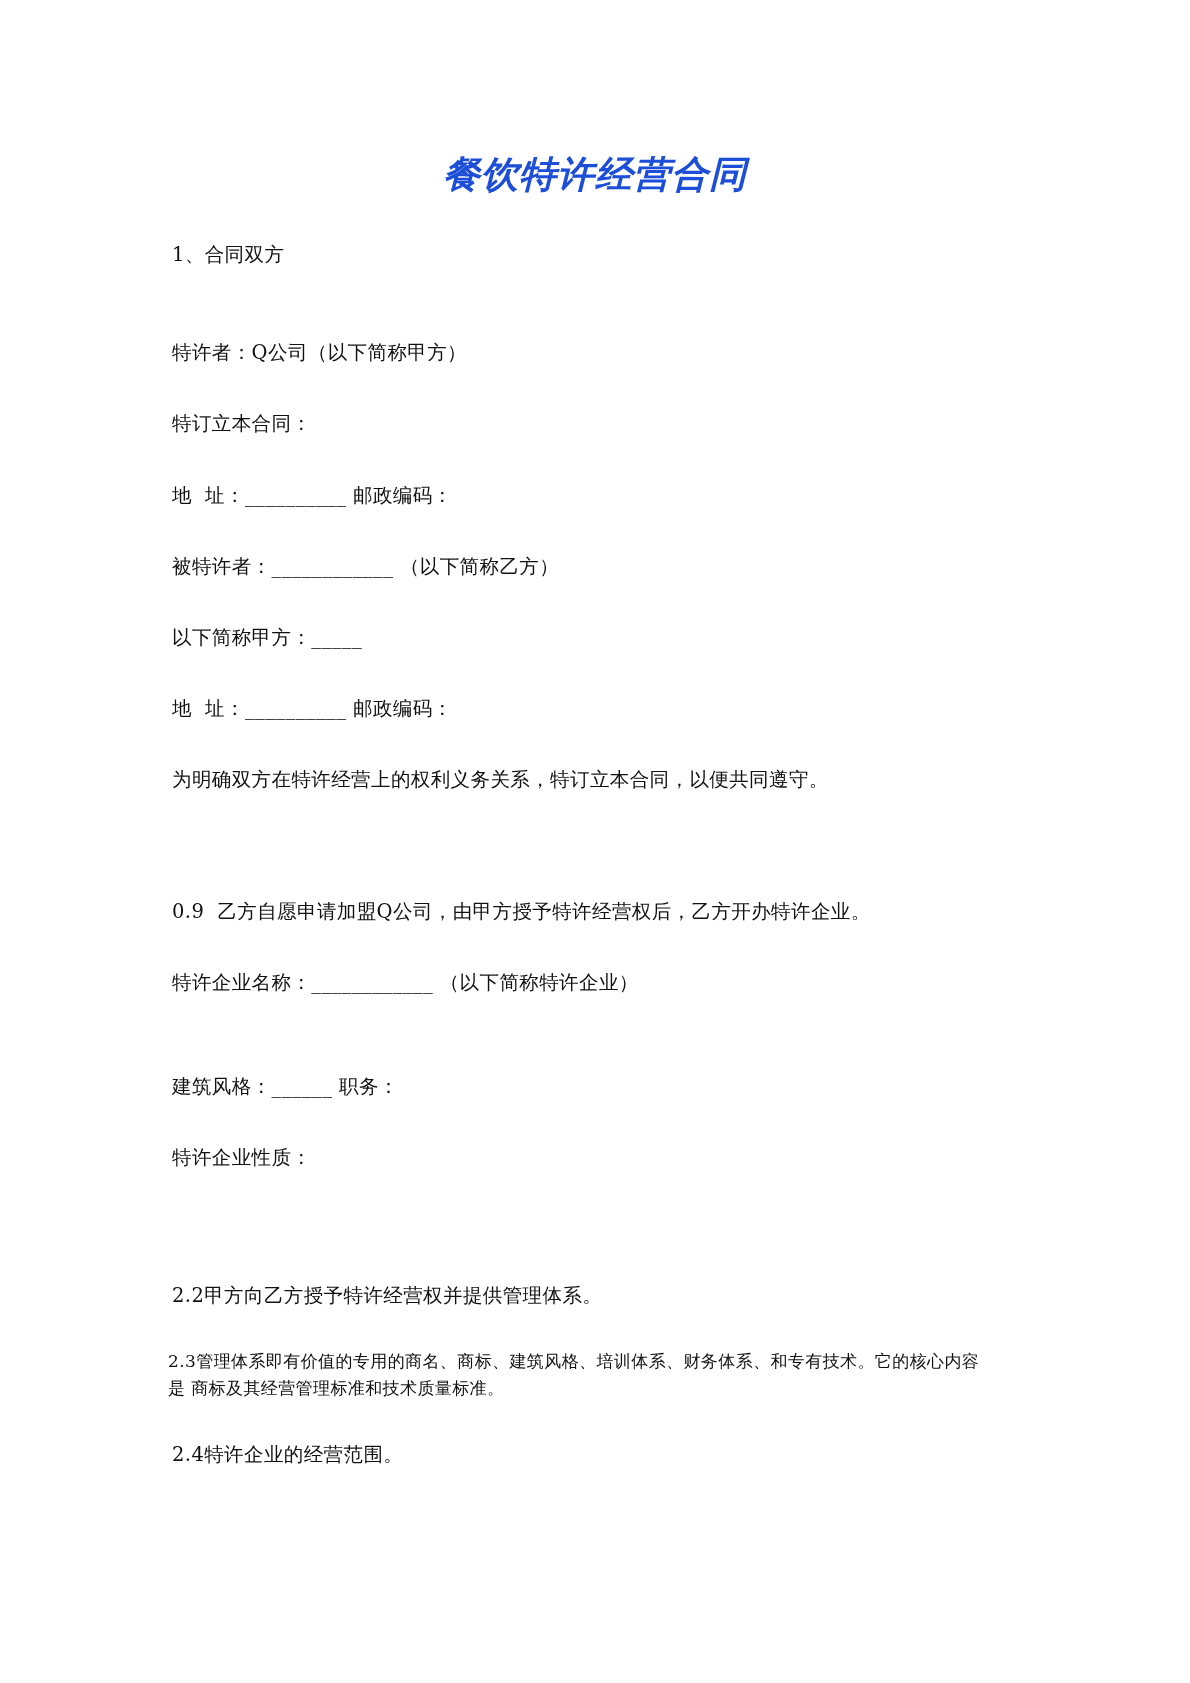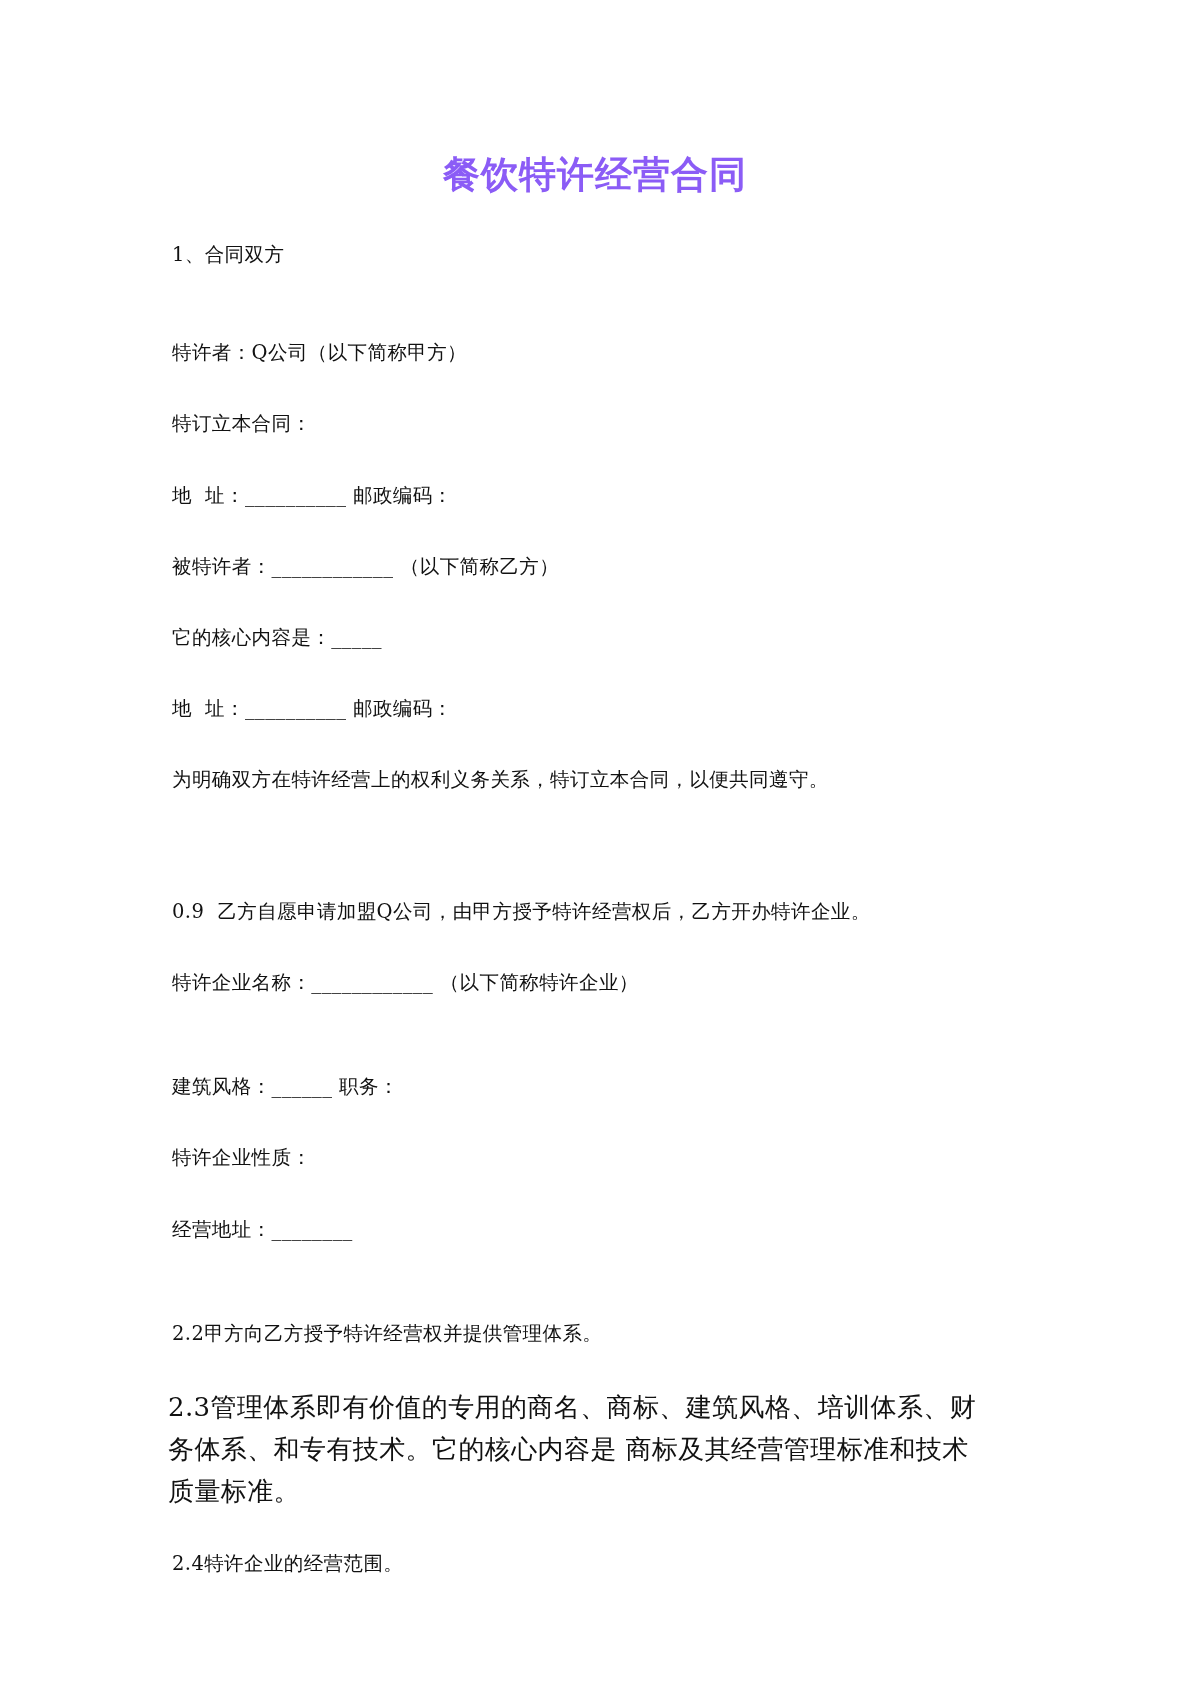--- a/index.html
+++ b/index.html
@@ -24,40 +24,41 @@
   }
   .doc-title {
     text-align: center;
     font-size: 37px;
     font-weight: bold;
     letter-spacing: 1px;
     margin: 0;
     padding-top: 150px;
     padding-bottom: 0;
     line-height: 1.35;
-    color: #8b5cf6;
+    color: #1d4ed8;
+    font-style: italic;
   }
   .body-block {
     padding-top: 36px;
   }
   p.para {
     margin: 4px;
     font-size: 19.5px;
     line-height: 1.55;
     color: #111111;
     letter-spacing: 0.4px;
     text-align: left;
     white-space: pre-wrap;
   }
   .sp-md { height: 33px; }
   .sp-xl { height: 60px; }
 
   .wrap-para {
     margin: 0;
-    font-size: 26px;
+    font-size: 17px;
     line-height: 1.62;
     color: #111111;
     letter-spacing: 0.4px;
     text-align: left;
     max-width: 820px;
     white-space: pre-wrap;
   }
 </style>
 </head>
 <body>
@@ -76,21 +77,21 @@
 
     <p class="para">特订立本合同：</p>
     <div class="sp-md"></div>
 
     <p class="para">地  址：__________ 邮政编码：</p>
     <div class="sp-md"></div>
 
     <p class="para">被特许者：____________ （以下简称乙方）</p>
     <div class="sp-md"></div>
 
-    <p class="para">它的核心内容是：_____</p>
+    <p class="para">以下简称甲方：_____</p>
     <div class="sp-md"></div>
 
     <p class="para">地  址：__________ 邮政编码：</p>
     <div class="sp-md"></div>
 
     <p class="para">为明确双方在特许经营上的权利义务关系，特订立本合同，以便共同遵守。</p>
     <div class="sp-xl"></div>
 
     <div class="sp-md"></div>
 
@@ -101,21 +102,20 @@
     <div class="sp-md"></div>
 
     <div class="sp-md"></div>
 
     <p class="para">建筑风格：______ 职务：</p>
     <div class="sp-md"></div>
 
     <p class="para">特许企业性质：</p>
     <div class="sp-md"></div>
 
-    <p class="para">经营地址：________</p>
     <div class="sp-md"></div>
 
     <div class="sp-md"></div>
 
     <p class="para">2.2甲方向乙方授予特许经营权并提供管理体系。</p>
     <div class="sp-md"></div>
 
     <p class="wrap-para">2.3管理体系即有价值的专用的商名、商标、建筑风格、培训体系、财务体系、和专有技术。它的核心内容是 商标及其经营管理标准和技术质量标准。</p>
     <div class="sp-md"></div>
 

